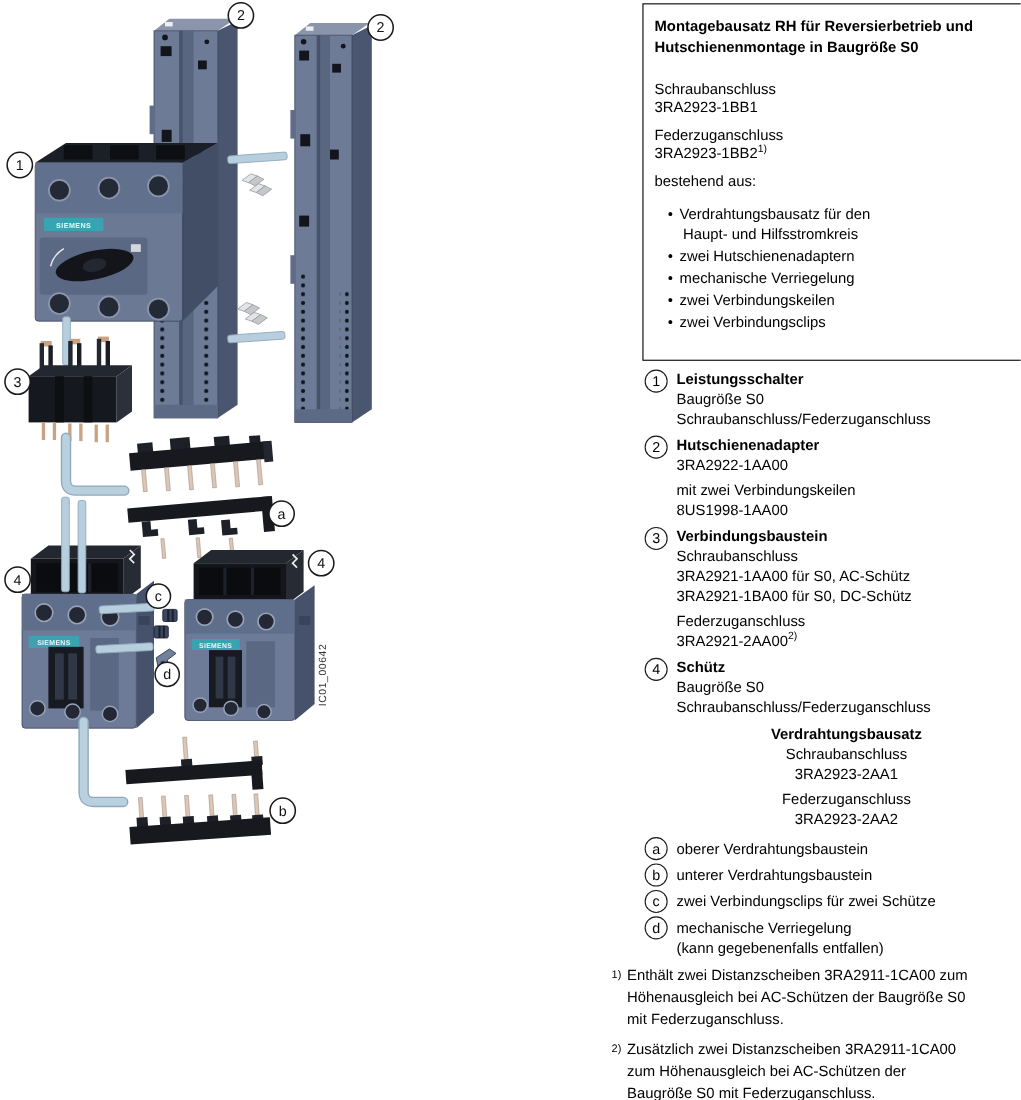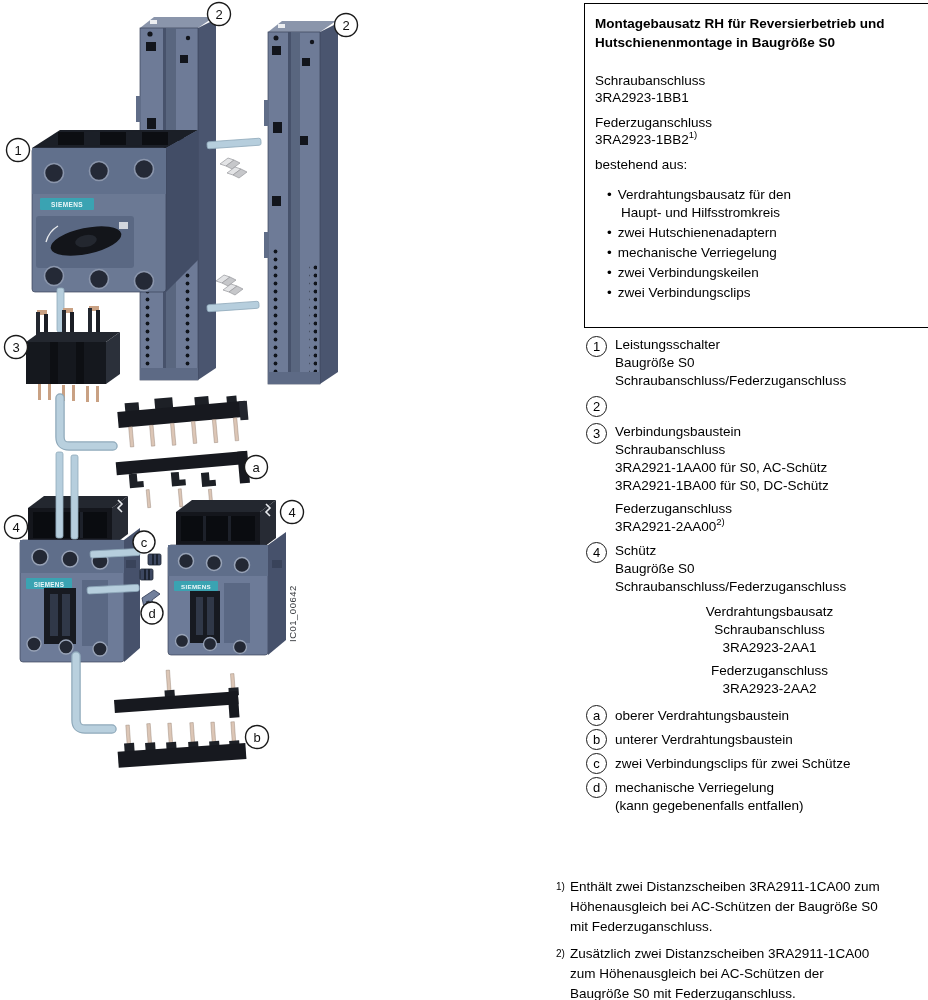--- a/index.html
+++ b/index.html
@@ -20,21 +20,21 @@
   sup.s { font-size:9.5px; vertical-align:6px; line-height:0; }
   .consists { margin-bottom:2px; }
   ul.bullets { list-style:none; margin:12px; padding:0; }
   ul.bullets li { padding-left:14px; text-indent:-14px; margin-top:2px; line-height:18px; }
   .blt { margin-right:6px; }
 
   .legend { margin-top:8px; padding-left:2px; }
   .litem { display:flex; margin-bottom:6px; }
   .cnum { flex:none; width:21px; height:21px; border:1.4px solid #1a1a1a; border-radius:50%;
           text-align:center; line-height:19px; font-size:13px; margin-right:8px; box-sizing:border-box; }
-  .ltitle { font-weight:normal; }
+  .ltitle { font-weight:bold; }
   .lline {}
   .gap { margin-top:5px; }
   .wkit { margin:7px 0 7px 0;text-align:center; }
   .letters .litem { margin-bottom:3px; }
   .letters .lcontent { padding-top:2px; }
 
   .footnotes { position:absolute; left:556px; top:877px; width:369px; font-size:13.5px; line-height:20px; }
   .fn { display:flex; margin-bottom:7px; }
   .fnmark { flex:none; width:14px; font-size:10px; line-height:15px; padding-top:2px; }
 </style>
@@ -369,20 +369,26 @@
         <div class="cnum">1</div>
         <div class="lcontent">
           <div class="ltitle">Leistungsschalter</div>
           <div class="lline">Baugröße S0</div>
           <div class="lline">Schraubanschluss/Federzuganschluss</div>
         </div>
       </div>
 
       <div class="litem">
         <div class="cnum">2</div>
+        <div class="lcontent">
+          <div class="ltitle">Hutschienenadapter</div>
+          <div class="lline">3RA2922-1AA00</div>
+          <div class="lline gap">mit zwei Verbindungskeilen</div>
+          <div class="lline">8US1998-1AA00</div>
+        </div>
       </div>
 
       <div class="litem">
         <div class="cnum">3</div>
         <div class="lcontent">
           <div class="ltitle">Verbindungsbaustein</div>
           <div class="lline">Schraubanschluss</div>
           <div class="lline">3RA2921-1AA00 für S0, AC-Schütz</div>
           <div class="lline">3RA2921-1BA00 für S0, DC-Schütz</div>
           <div class="lline gap">Federzuganschluss</div>

